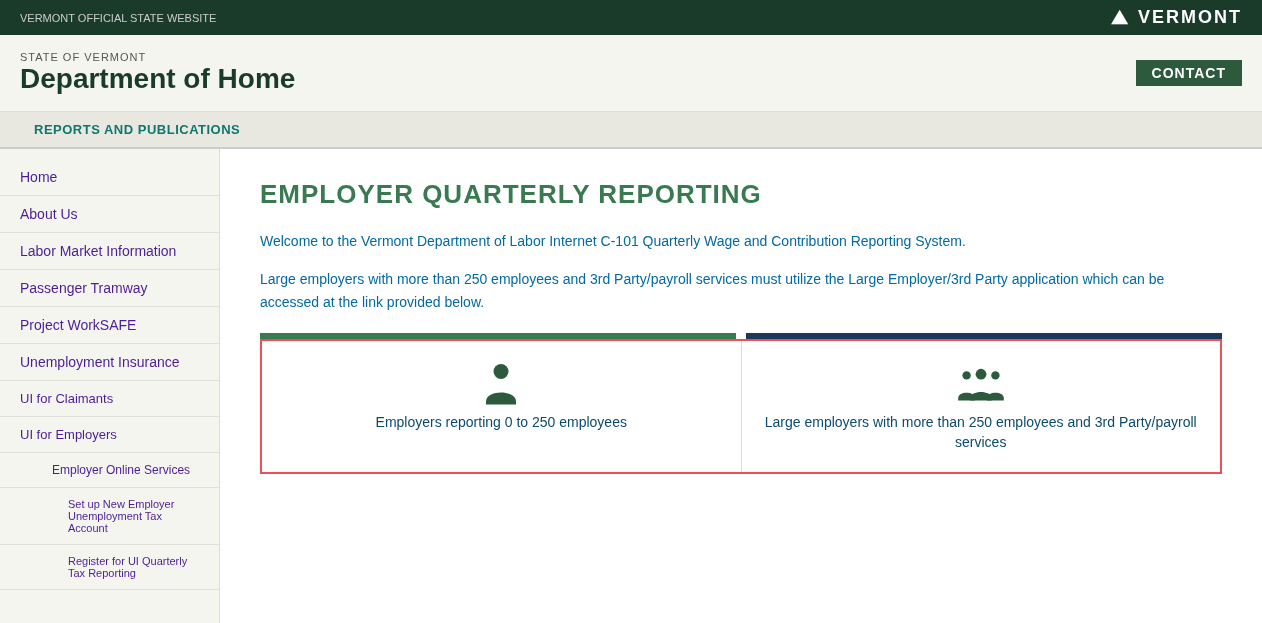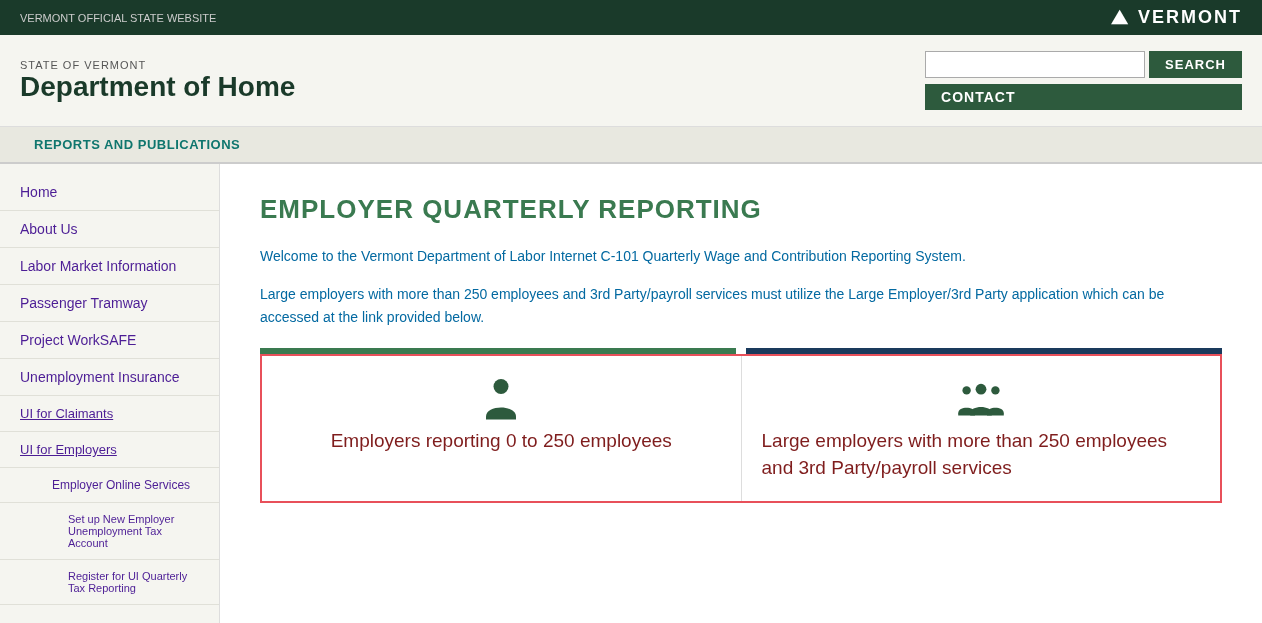--- a/index.html
+++ b/index.html
@@ -123,21 +123,20 @@
       display: block;
       padding: 10px 20px;
       color: #4c1d95;
       font-size: 14px;
       text-decoration: none;
       cursor: pointer;
       border-bottom: 1px solid #e0e0d8;
     }
     .sidebar-sub {
       font-size: 13px;
-      text-decoration: underline;
     }
     .sidebar-sub2 {
       padding-left: 52px;
       font-size: 12px;
     }
 
     
     .content {
       flex: 1;
       padding: 30px 40px;
@@ -187,22 +186,23 @@
       display: flex;
       flex-direction: column;
       align-items: center;
       padding: 20px 20px;
       background: white;
     }
     .card:first-child {
       border-right: 1px solid #ddd;
     }
     .card-label {
-      font-size: 19px;
-      color: #7f1d1d;
+      font-size: 14px;
+      color: #0c4a6e;
+      text-align: center;
       line-height: 1.4;
     }
 
     
     .person-icon svg, .group-icon svg {
       width: 48px;
       height: 48px;
       fill: #2d5a3d;
     }
   </style>
@@ -216,24 +216,20 @@
     <span>VERMONT</span>
   </div>
 </div>
 
 <div class="header">
   <div class="header-brand">
     <div class="state-label">STATE OF VERMONT</div>
     <div class="dept-title">Department of Home</div>
   </div>
   <div class="header-actions">
-    <div class="search-row">
-      <input class="search-input" type="text" style="">
-      <button class="search-btn">SEARCH</button>
-    </div>
     <button class="contact-btn">CONTACT</button>
   </div>
 </div>
 
 <div class="nav-bar">
   <a>REPORTS AND PUBLICATIONS</a>
 </div>
 
 <div class="main-layout">
 

